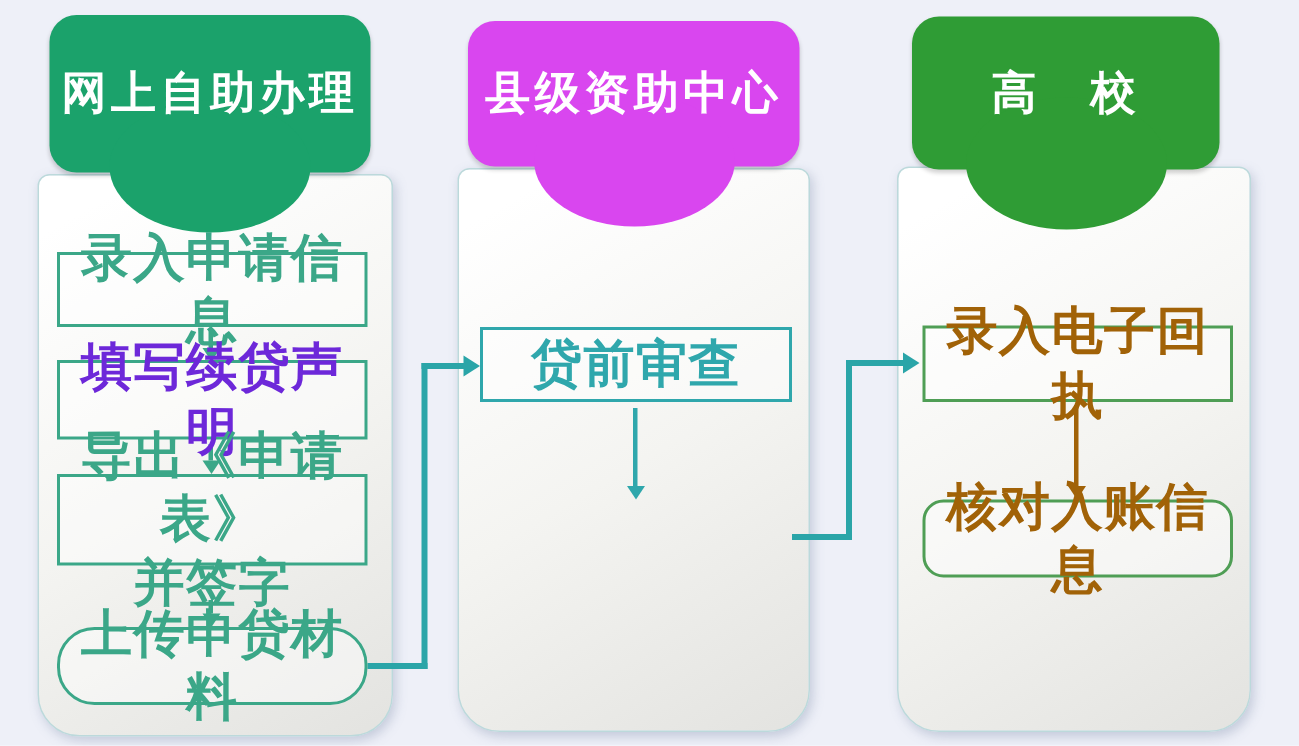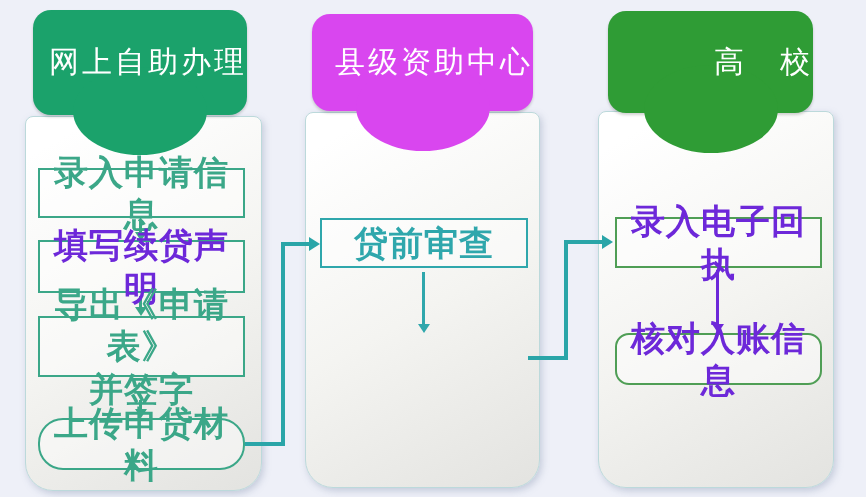--- a/index.html
+++ b/index.html
@@ -13,22 +13,22 @@
     position:absolute; z-index:1;
     background:linear-gradient(150deg,#ffffff 8%, #f4f4f1 52%, #e3e3e0 100%);
     border:1px solid #bcd9db;
     border-radius:8px 8px 28px 28px;
     box-shadow:2px 3px 7px rgba(120,135,165,0.35);
   }
   
   .header {
     position:absolute; z-index:3;
     border-radius:18px;
-    display:flex; align-items:center; justify-content:flex-end;
-    color:#ffffff; font-weight:normal; font-size:30px; letter-spacing:3px;
+    display:flex; align-items:center; justify-content:center;
+    color:#ffffff; font-weight:bold; font-size:30px; letter-spacing:3px;
     box-shadow:0 2px 3px rgba(0,0,0,0.18);
   }
   .header::after {
     content:""; position:absolute; z-index:-1;
     left:50%; bottom:-40px; transform:translateX(-50%);
     width:134px; height:88px; border-radius:50%;
     background:inherit;
   }
   .h-online { background:#1BA26B; }
   .h-county { background:#d946ef; }
@@ -37,21 +37,21 @@
   .box {
     position:absolute; z-index:5;
     border:2px solid; box-sizing:border-box;
     display:flex; align-items:center; justify-content:center;
     font-weight:bold; font-size:34px; letter-spacing:1px;
     background:rgba(255,255,255,0.45);
     white-space:pre-line; text-align:center; line-height:1.25;
   }
   .c-green { color:#3BA788; border-color:#3BA788; }
   .c-teal  { color:#2FA7AC; border-color:#2FA7AC; }
-  .c-dgreen{ color:#6d28d9; border-color:#4F9E55; }
+  .c-dgreen{ color:#a16207; border-color:#4F9E55; }
   .red-text{ color:#6d28d9; }
   
   .varrow { position:absolute; z-index:4; width:3px; background:currentColor; }
   .varrow::after {
     content:""; position:absolute; left:50%; bottom:-9px; transform:translateX(-50%);
     width:0; height:0;
     border-left:6px solid transparent; border-right:6px solid transparent;
     border-top:9px solid currentColor;
   }
   

